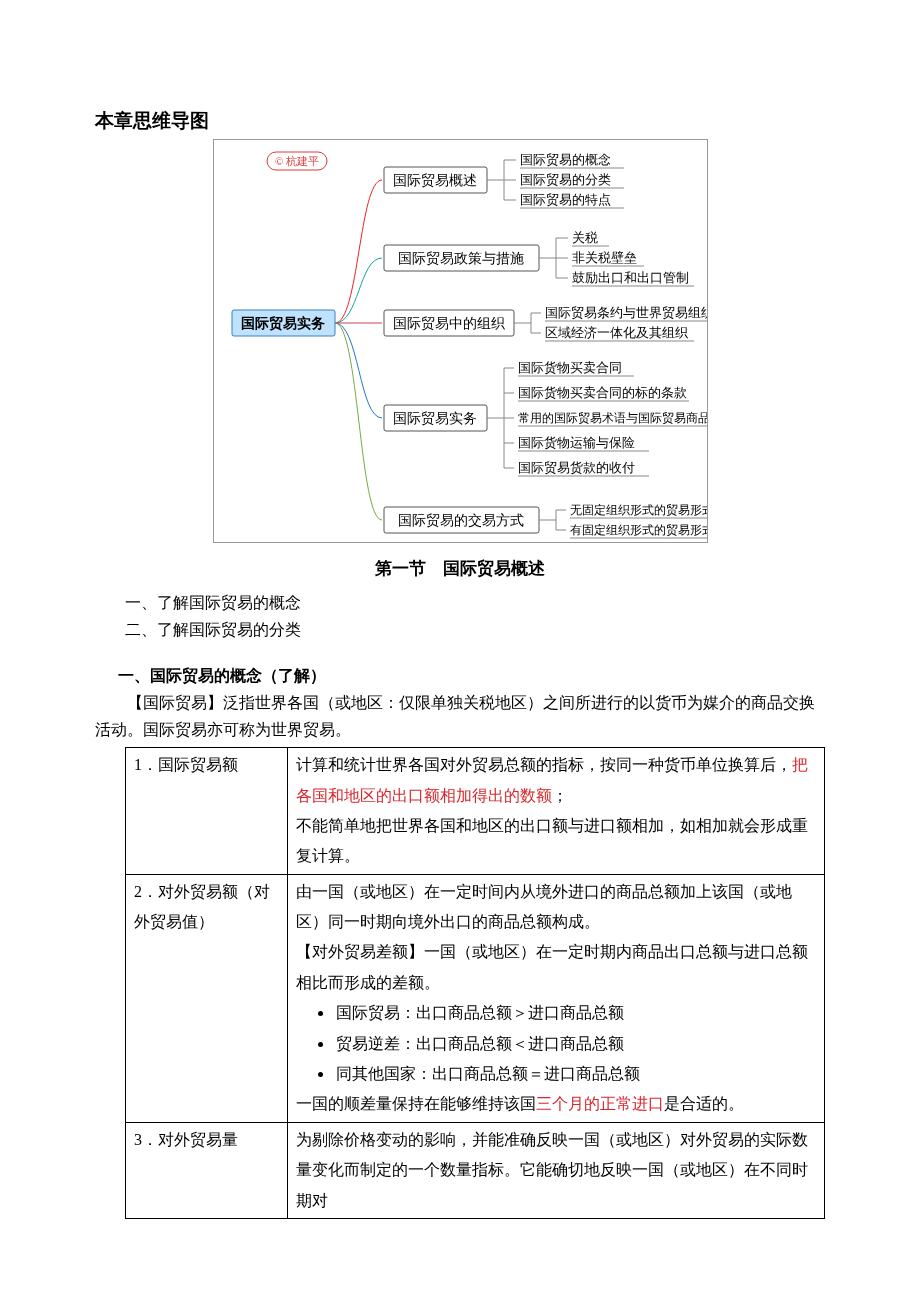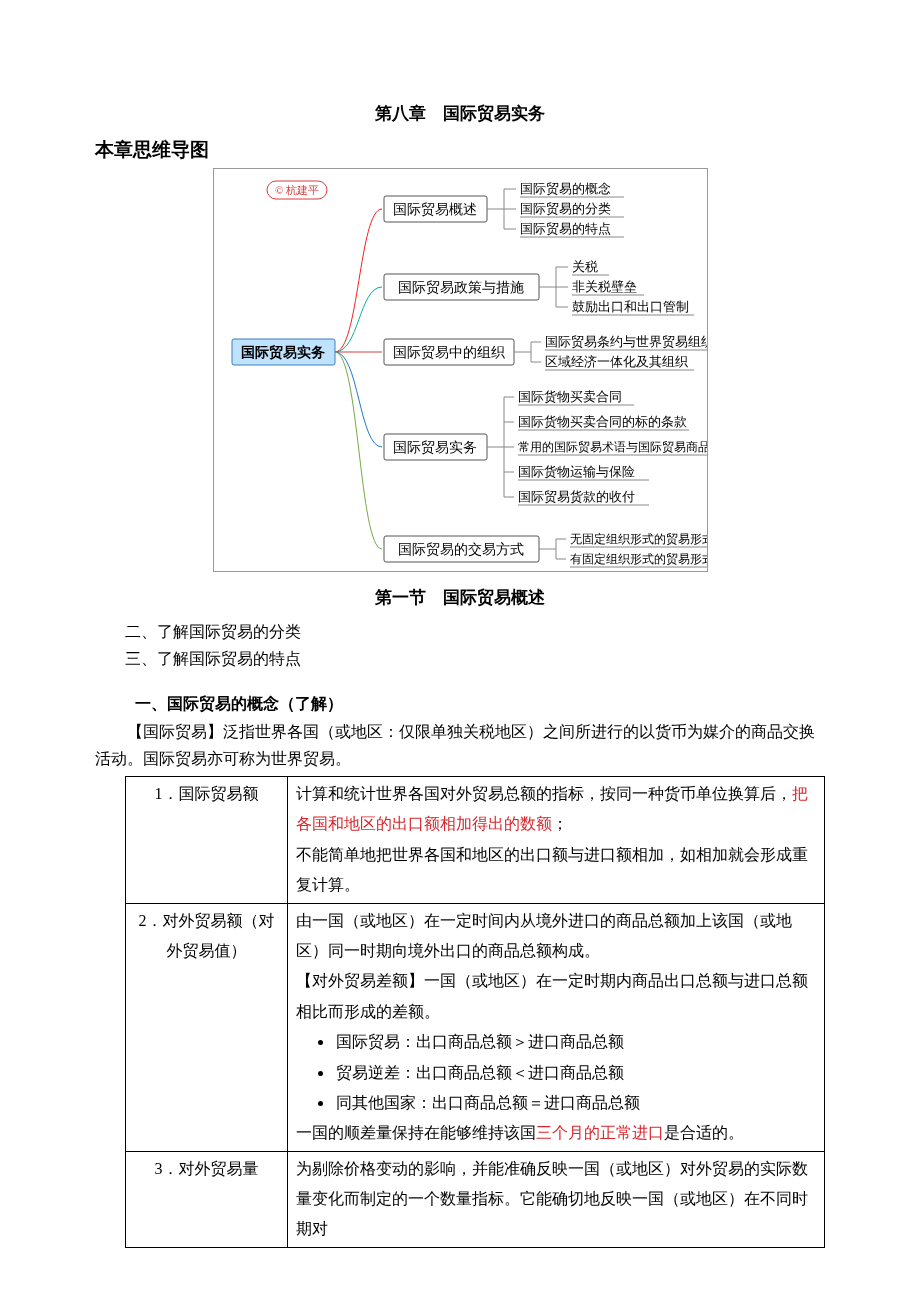--- a/index.html
+++ b/index.html
@@ -43,21 +43,21 @@
     font-weight: bold;
     font-family: "SimHei", "黑体", sans-serif;
     margin: 5px 0;
   }
   .list-line {
     margin-left: 30px;
   }
   .bold-heading {
     font-weight: bold;
     font-family: "SimHei", "黑体", sans-serif;
-    margin-left: 40px;
+    margin-left: 23px;
     margin-top: 18px;
   }
   .para {
     text-indent: 2em;
   }
   table.def-table {
     border-collapse: collapse;
     width: 100%;
     margin-top: 4px;
     margin-left: 30px;
@@ -65,36 +65,34 @@
     box-sizing: border-box;
   }
   table.def-table td {
     border: 1px solid #000;
     padding: 2px 8px;
     vertical-align: top;
     line-height: 1.9;
   }
   table.def-table td.term {
     width: 145px;
-    text-align: center;
   }
   .red { color: #d9262c; }
   ul.bullets {
     margin: 0;
     padding-left: 38px;
     list-style: disc;
   }
   ul.bullets li { padding-left: 2px; }
 </style>
 </head>
 <body>
 
 <div class="page">
 
-  <div class="chapter-title">第八章　国际贸易实务</div>
 
   <div class="subtitle">本章思维导图</div>
 
   <div class="mindmap-container">
     <svg class="mindmap-svg" width="493" height="402" viewBox="0 0 493 402">
 
       <rect x="53" y="12" width="60" height="18" rx="9" fill="#fff" stroke="#d93a3a"></rect>
       <text id="mm-copy" x="83" y="25" font-size="11" fill="#d93a3a" text-anchor="middle" font-family="SimSun">© 杭建平</text>
 
       <rect x="18" y="170" width="103" height="26" rx="2" fill="#bfe3ff" stroke="#3a7fbf"></rect>
@@ -167,22 +165,22 @@
       <text id="mm-b5c1" x="356" y="374" font-size="12" font-family="SimSun">无固定组织形式的贸易形式</text>
       <line x1="356" y1="378" x2="493" y2="378" stroke="#888"></line>
       <path d="M 342 390 L 352 390" stroke="#888"></path>
       <text id="mm-b5c2" x="356" y="394" font-size="12" font-family="SimSun">有固定组织形式的贸易形式</text>
       <line x1="356" y1="398" x2="493" y2="398" stroke="#888"></line>
     </svg>
   </div>
 
   <div class="section-title">第一节　国际贸易概述</div>
 
+  <div class="list-line">一、了解国际贸易的概念</div>
   <div class="list-line">二、了解国际贸易的分类</div>
-  <div class="list-line">三、了解国际贸易的特点</div>
 
   <div class="bold-heading">一、国际贸易的概念（了解）</div>
 
   <div class="para">【国际贸易】泛指世界各国（或地区：仅限单独关税地区）之间所进行的以货币为媒介的商品交换活动。国际贸易亦可称为世界贸易。</div>
 
   <table class="def-table">
     <tbody>
         <tr>
       <td class="term">1．国际贸易额</td>
       <td>

